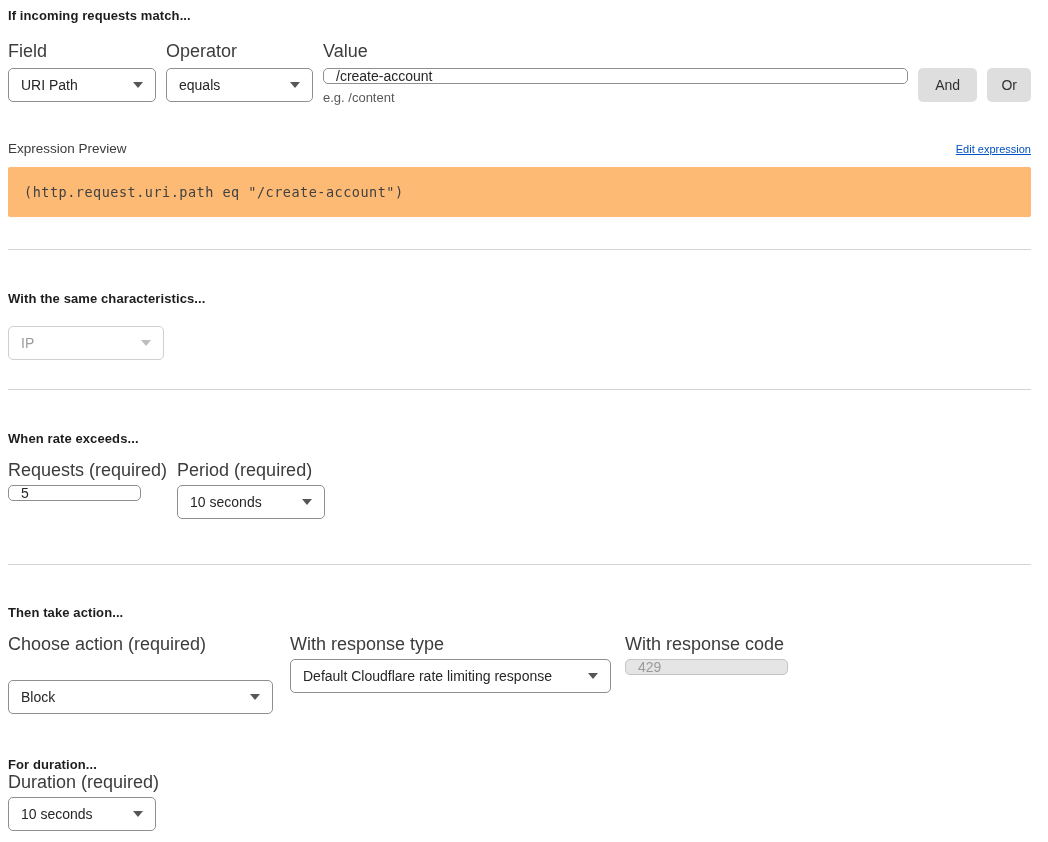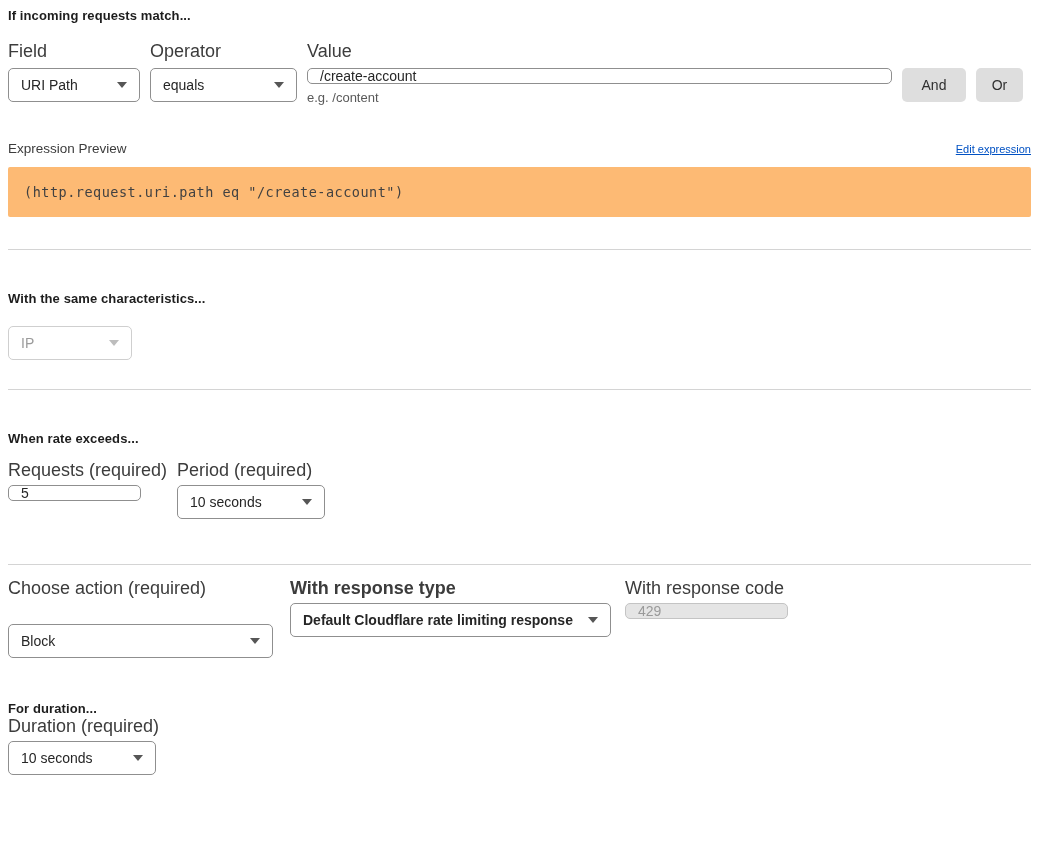--- a/index.html
+++ b/index.html
@@ -71,21 +71,21 @@
     height: 34px;
     border: none; border-radius: 5px;
     background: #dedede;
     font-family: "Liberation Sans", sans-serif;
     font-size: 14px; color: #303030;
     cursor: pointer;
     display: inline-flex; align-items: center; justify-content: center;
   }
 
   
-  .w-field { width: 132px; }
+  .w-field { width: 148px; }
   .w-operator { width: 147px; }
   .w-value { width: 585px; }
   .gap10 { margin-left: 10px; }
   .btn-and { width: 64px; margin-left: 10px; margin-top: 24px; }
   .btn-or  { width: 47px; margin-left: 10px; margin-top: 24px; }
 
   .helper {
     margin-top: 6px;
     font-size: 13px; color: #595959; line-height: 15px;
   }
@@ -109,21 +109,21 @@
     letter-spacing: 0.5px;
     line-height: 18px;
   }
 
   .divider { border: none; border-top: 1px solid #d4d4d4; height: 0; }
   .div-1 { margin-top: 32px; }
   .div-2 { margin-top: 29px; }
   .div-3 { margin-top: 45px; }
 
   .h-characteristics { margin-top: 40px; }
-  .characteristic-select { margin-top: 19px; width: 124px; }
+  .characteristic-select { margin-top: 19px; width: 156px; }
 
   .h-rate { margin-top: 40px; }
   .rate-labels { margin-top: 16px; }
   .w-requests { width: 133px; }
   .w-period { width: 148px; }
 
   .h-action { margin-top: 39px; }
   .action-labels { margin-top: 16px; }
   .w-action { width: 265px; margin-top: 21px; }
   .w-response-type { width: 321px; margin-left: 17px; }
@@ -195,29 +195,30 @@
       <label class="field-label">Period (required)</label>
       <div class="control select w-period">
         <span>10 seconds</span>
         <span class="chevron"></span>
       </div>
     </div>
   </div>
 
   <hr class="divider div-3">
 
+  <h2 class="section-heading h-action">Then take action...</h2>
   <div class="row action-labels">
     <div class="group">
       <label class="field-label">Choose action (required)</label>
       <div class="control select w-action">
         <span>Block</span>
         <span class="chevron"></span>
       </div>
     </div>
-    <div class="group w-response-type" style="width:auto;font-weight:bold;">
+    <div class="group w-response-type" style="width:auto;">
       <label class="field-label">With response type</label>
       <div class="control select w-response-type" style="margin-left:0;">
         <span>Default Cloudflare rate limiting response</span>
         <span class="chevron"></span>
       </div>
     </div>
     <div class="group w-response-code" style="width:auto;">
       <label class="field-label">With response code</label>
       <input type="text" disabled="" class="text-input w-response-code" style="margin-left: 0px;" value="429">
     </div>

